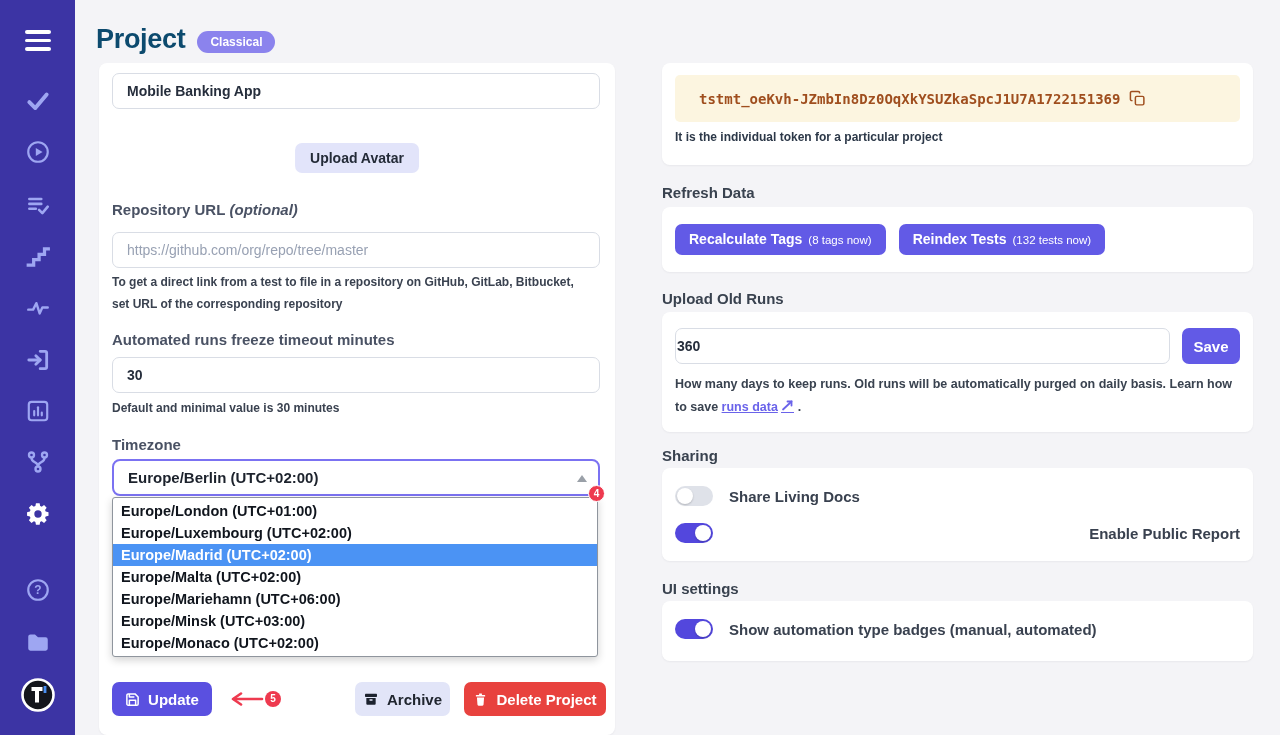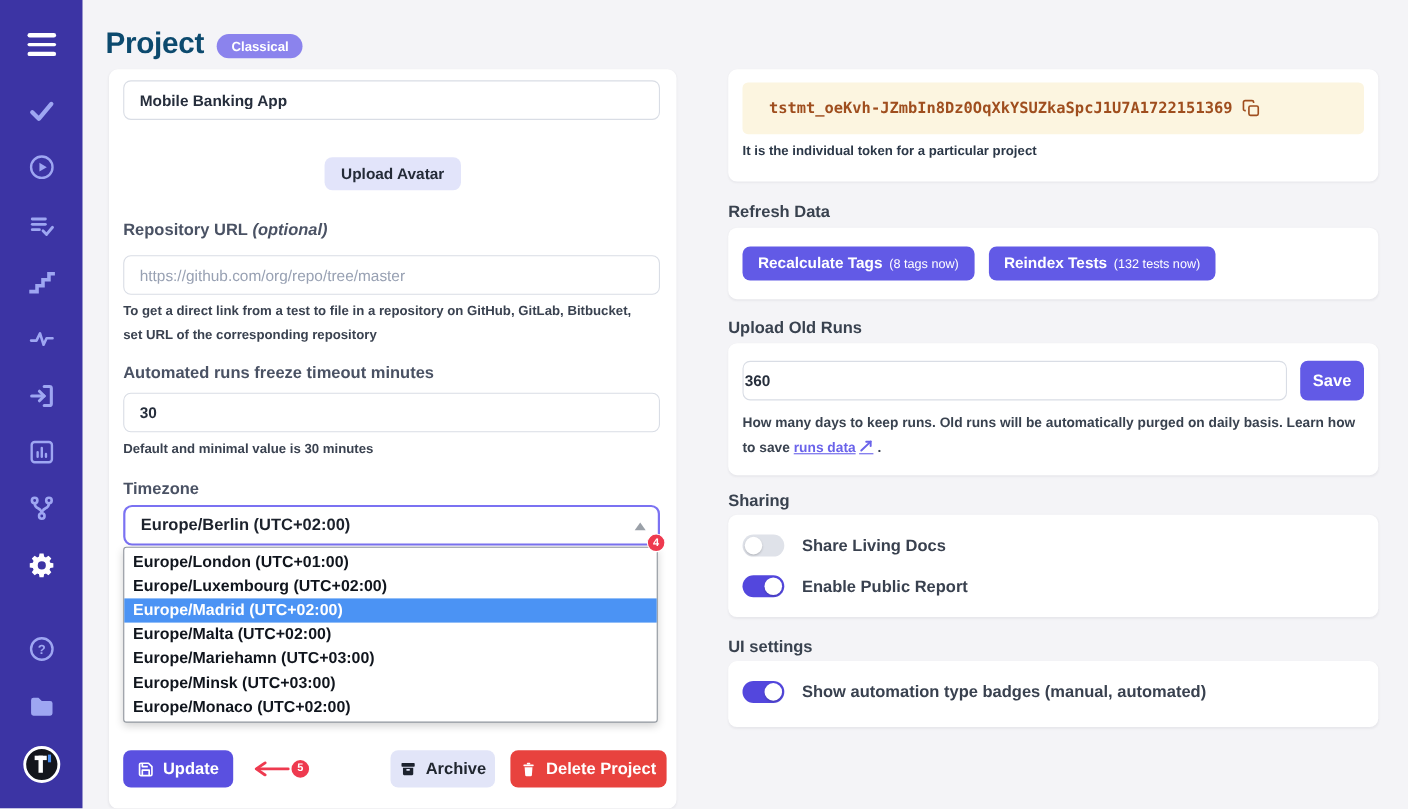--- a/index.html
+++ b/index.html
@@ -79,21 +79,21 @@
                  font-family:"Liberation Sans",sans-serif; font-size:14px; font-weight:700; color:#262e3c; outline:none; }
   .btn-save { width:58px; height:36px; background:#625ae6; color:#fff; border:none; border-radius:7px;
               font-family:"Liberation Sans",sans-serif; font-size:15px; font-weight:700; cursor:pointer; }
   .purge-help { margin-top:9px; font-size:12.5px; font-weight:600; color:#39424f; line-height:23px; }
   .purge-help a { color:#6a63ea; text-decoration:underline; cursor:pointer; }
   .link-icon { display:inline-block; border-bottom:1px solid #6a63ea; line-height:0; padding-bottom:1px; cursor:pointer; }
 
   .sharing-card { left:662px; top:468px; width:591px; height:93px; padding:18px 13px; }
   .ui-card { left:662px; top:601px; width:591px; height:60px; padding:18px 13px; }
   .toggle-row { display:flex; align-items:center; gap:16px; }
-  .toggle-row + .toggle-row { margin-top:17px; }
+  .toggle-row + .toggle-row { margin-top:17px;justify-content:space-between; }
   .toggle { position:relative; width:38px; height:20px; border-radius:10px; cursor:pointer; flex:0 0 auto; }
   .toggle.off { background:#dfe2e9; }
   .toggle.on { background:#5347dd; }
   .toggle .knob { position:absolute; top:2px; width:16px; height:16px; border-radius:50%; background:#fff;
                   box-shadow:0 1px 2px rgba(0,0,0,.2); }
   .toggle.off .knob { left:2px; }
   .toggle.on .knob { right:2px; }
   .toggle-label { font-size:15px; font-weight:600; color:#39414f; }
 </style>
 </head>
@@ -211,21 +211,21 @@
     <span>Europe/Berlin (UTC+02:00)</span>
     <span class="tz-caret"></span>
   </div>
   <div class="num-badge badge-4">4</div>
 
   <div class="tz-dropdown">
     <div class="tz-option">Europe/London (UTC+01:00)</div>
     <div class="tz-option">Europe/Luxembourg (UTC+02:00)</div>
     <div class="tz-option highlight">Europe/Madrid (UTC+02:00)</div>
     <div class="tz-option">Europe/Malta (UTC+02:00)</div>
-    <div class="tz-option">Europe/Mariehamn (UTC+03:00)</div>
+    <div class="tz-option">Europe/Mariehamn (UTC+06:00)</div>
     <div class="tz-option">Europe/Minsk (UTC+03:00)</div>
     <div class="tz-option">Europe/Monaco (UTC+02:00)</div>
   </div>
 
   <div class="actions">
     <button class="btn btn-update">
       <svg width="15" height="15" viewBox="0 0 24 24" fill="none" stroke="#fff" stroke-width="2.4" stroke-linejoin="round">
         <path d="M19 21H5a2 2 0 0 1-2-2V5a2 2 0 0 1 2-2h11l5 5v11a2 2 0 0 1-2 2z"></path>
         <polyline points="17 21 17 13 7 13 7 21"></polyline>
           <polyline points="7 3 7 8 15 8"></polyline>

